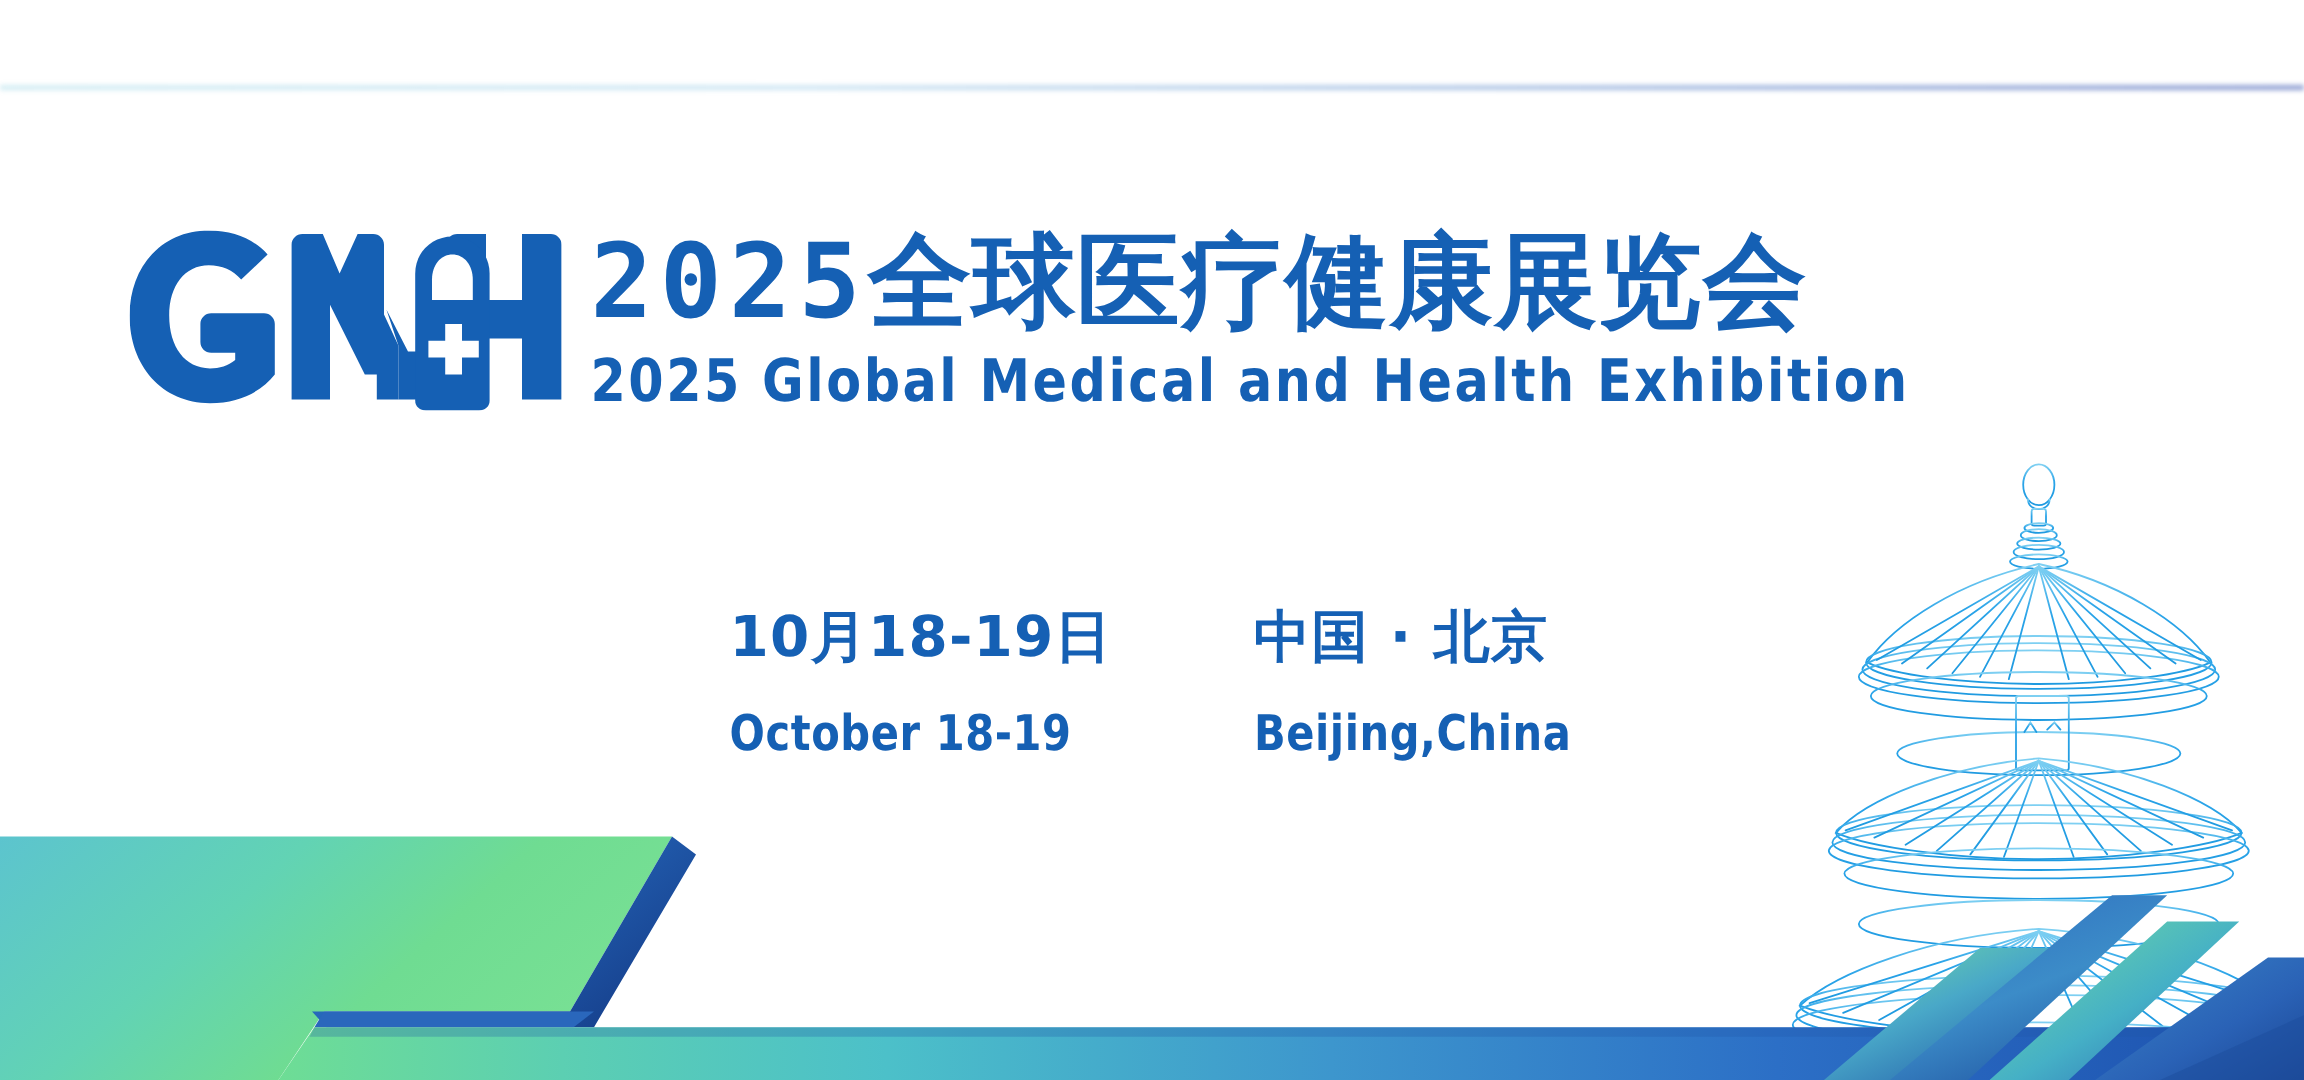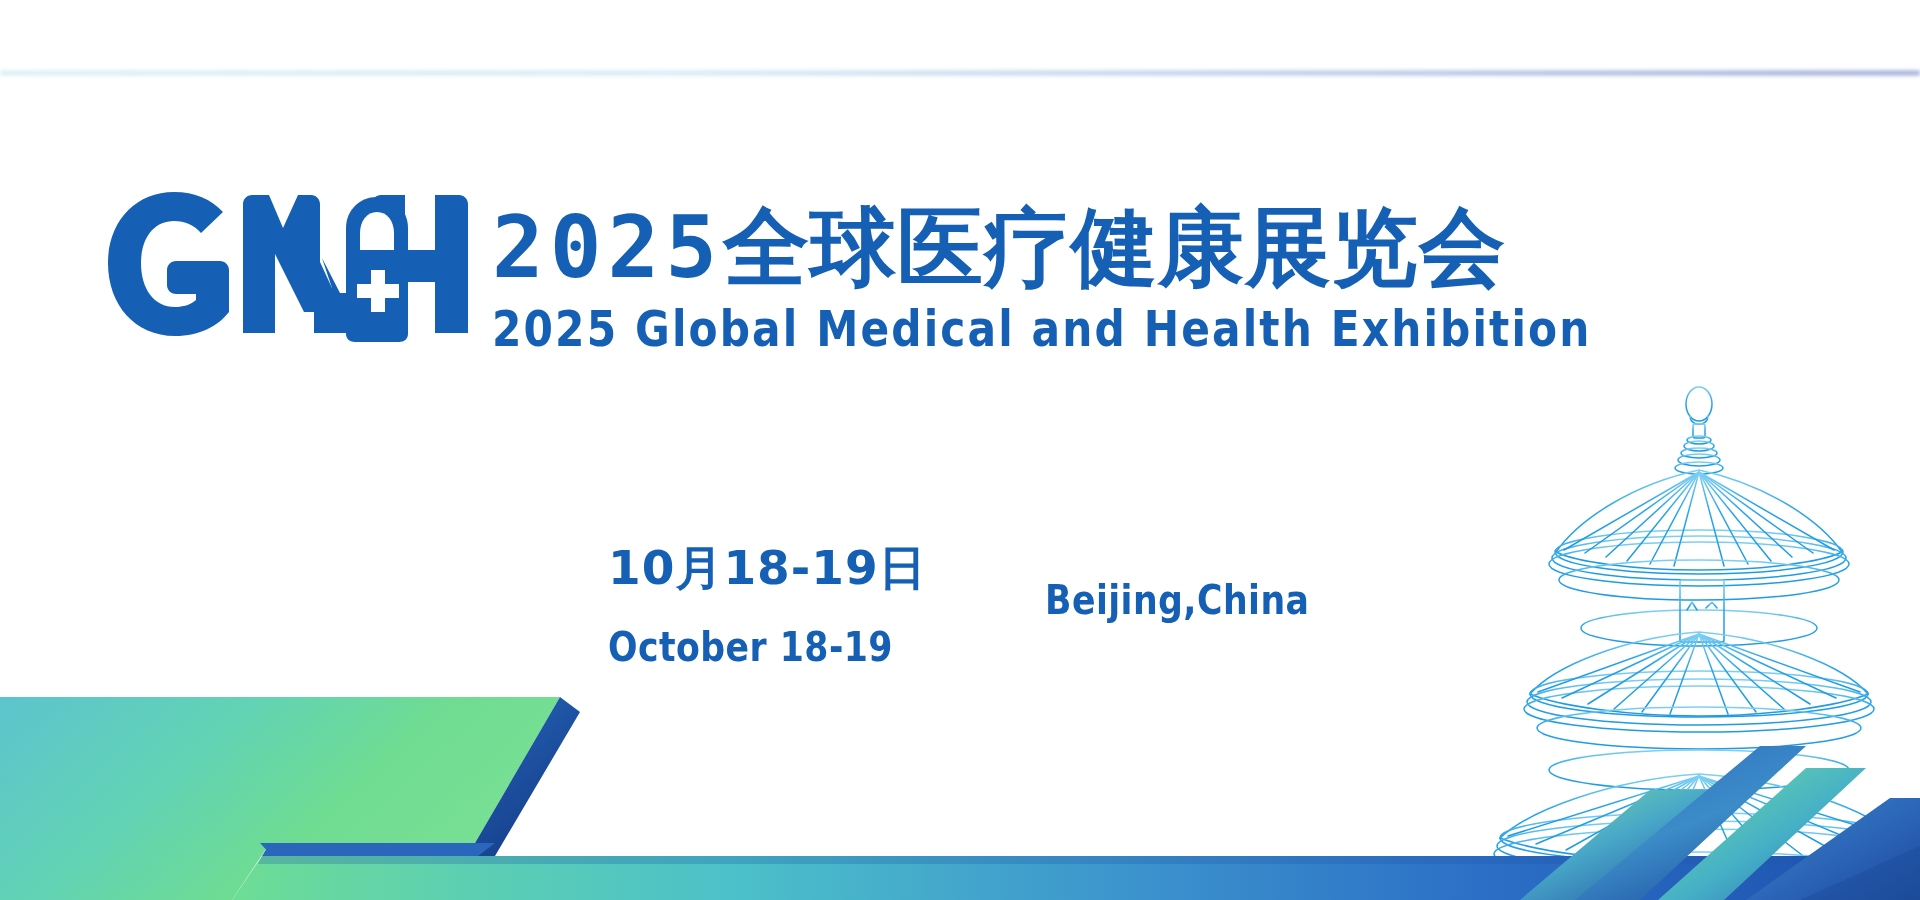--- a/index.html
+++ b/index.html
@@ -72,21 +72,21 @@
     top: 192px;
     width: 360px;
     height: 150px;
   }
   .logo-mark svg { display: block; width: 100%; height: 100%; }
 
   
   .title-block {
     position: absolute;
     left: 492px;
-    top: 204px;
+    top: 192px;
     width: 1200px;
   }
   .title-cn {
     display: block;
     color: #1560b4;
     font-size: 86px;
     font-weight: bold;
     line-height: 1.0;
     letter-spacing: 1px;
     white-space: nowrap;
@@ -108,21 +108,21 @@
     white-space: nowrap;
     transform: scaleX(0.96);
     transform-origin: left center;
     font-family: "DejaVu Sans Condensed", "Liberation Sans Narrow", "Liberation Sans", sans-serif;
   }
 
   
   .info-block {
     position: absolute;
     left: 608px;
-    top: 544px;
+    top: 508px;
     display: flex;
     gap: 118px;
   }
   .info-col { display: flex; flex-direction: column; }
   .info-col .cn {
     color: #1560b4;
     font-size: 47px;
     font-weight: bold;
     line-height: 1.0;
     letter-spacing: 1px;
@@ -263,20 +263,21 @@
     <div class="title-cn"><span class="year">2025</span><span>全球医疗健康展览会</span></div>
     <div class="title-en">2025 Global Medical and Health Exhibition</div>
   </div>
 
   <div class="info-block">
     <div class="info-col date">
       <div class="cn">10月18-19日</div>
       <div class="en">October 18-19</div>
     </div>
     <div class="info-col place">
+      <div class="cn">中国 · 北京</div>
       <div class="en">Beijing,China</div>
     </div>
   </div>
 
   <div class="temple">
     <svg viewBox="0 0 430 520" xmlns="http://www.w3.org/2000/svg" aria-hidden="true">
       <defs>
         <linearGradient id="tg" x1="0" y1="0" x2="0" y2="1">
           <stop offset="0%" stop-color="#7fd0f2"></stop>
           <stop offset="45%" stop-color="#29a3e8"></stop>

